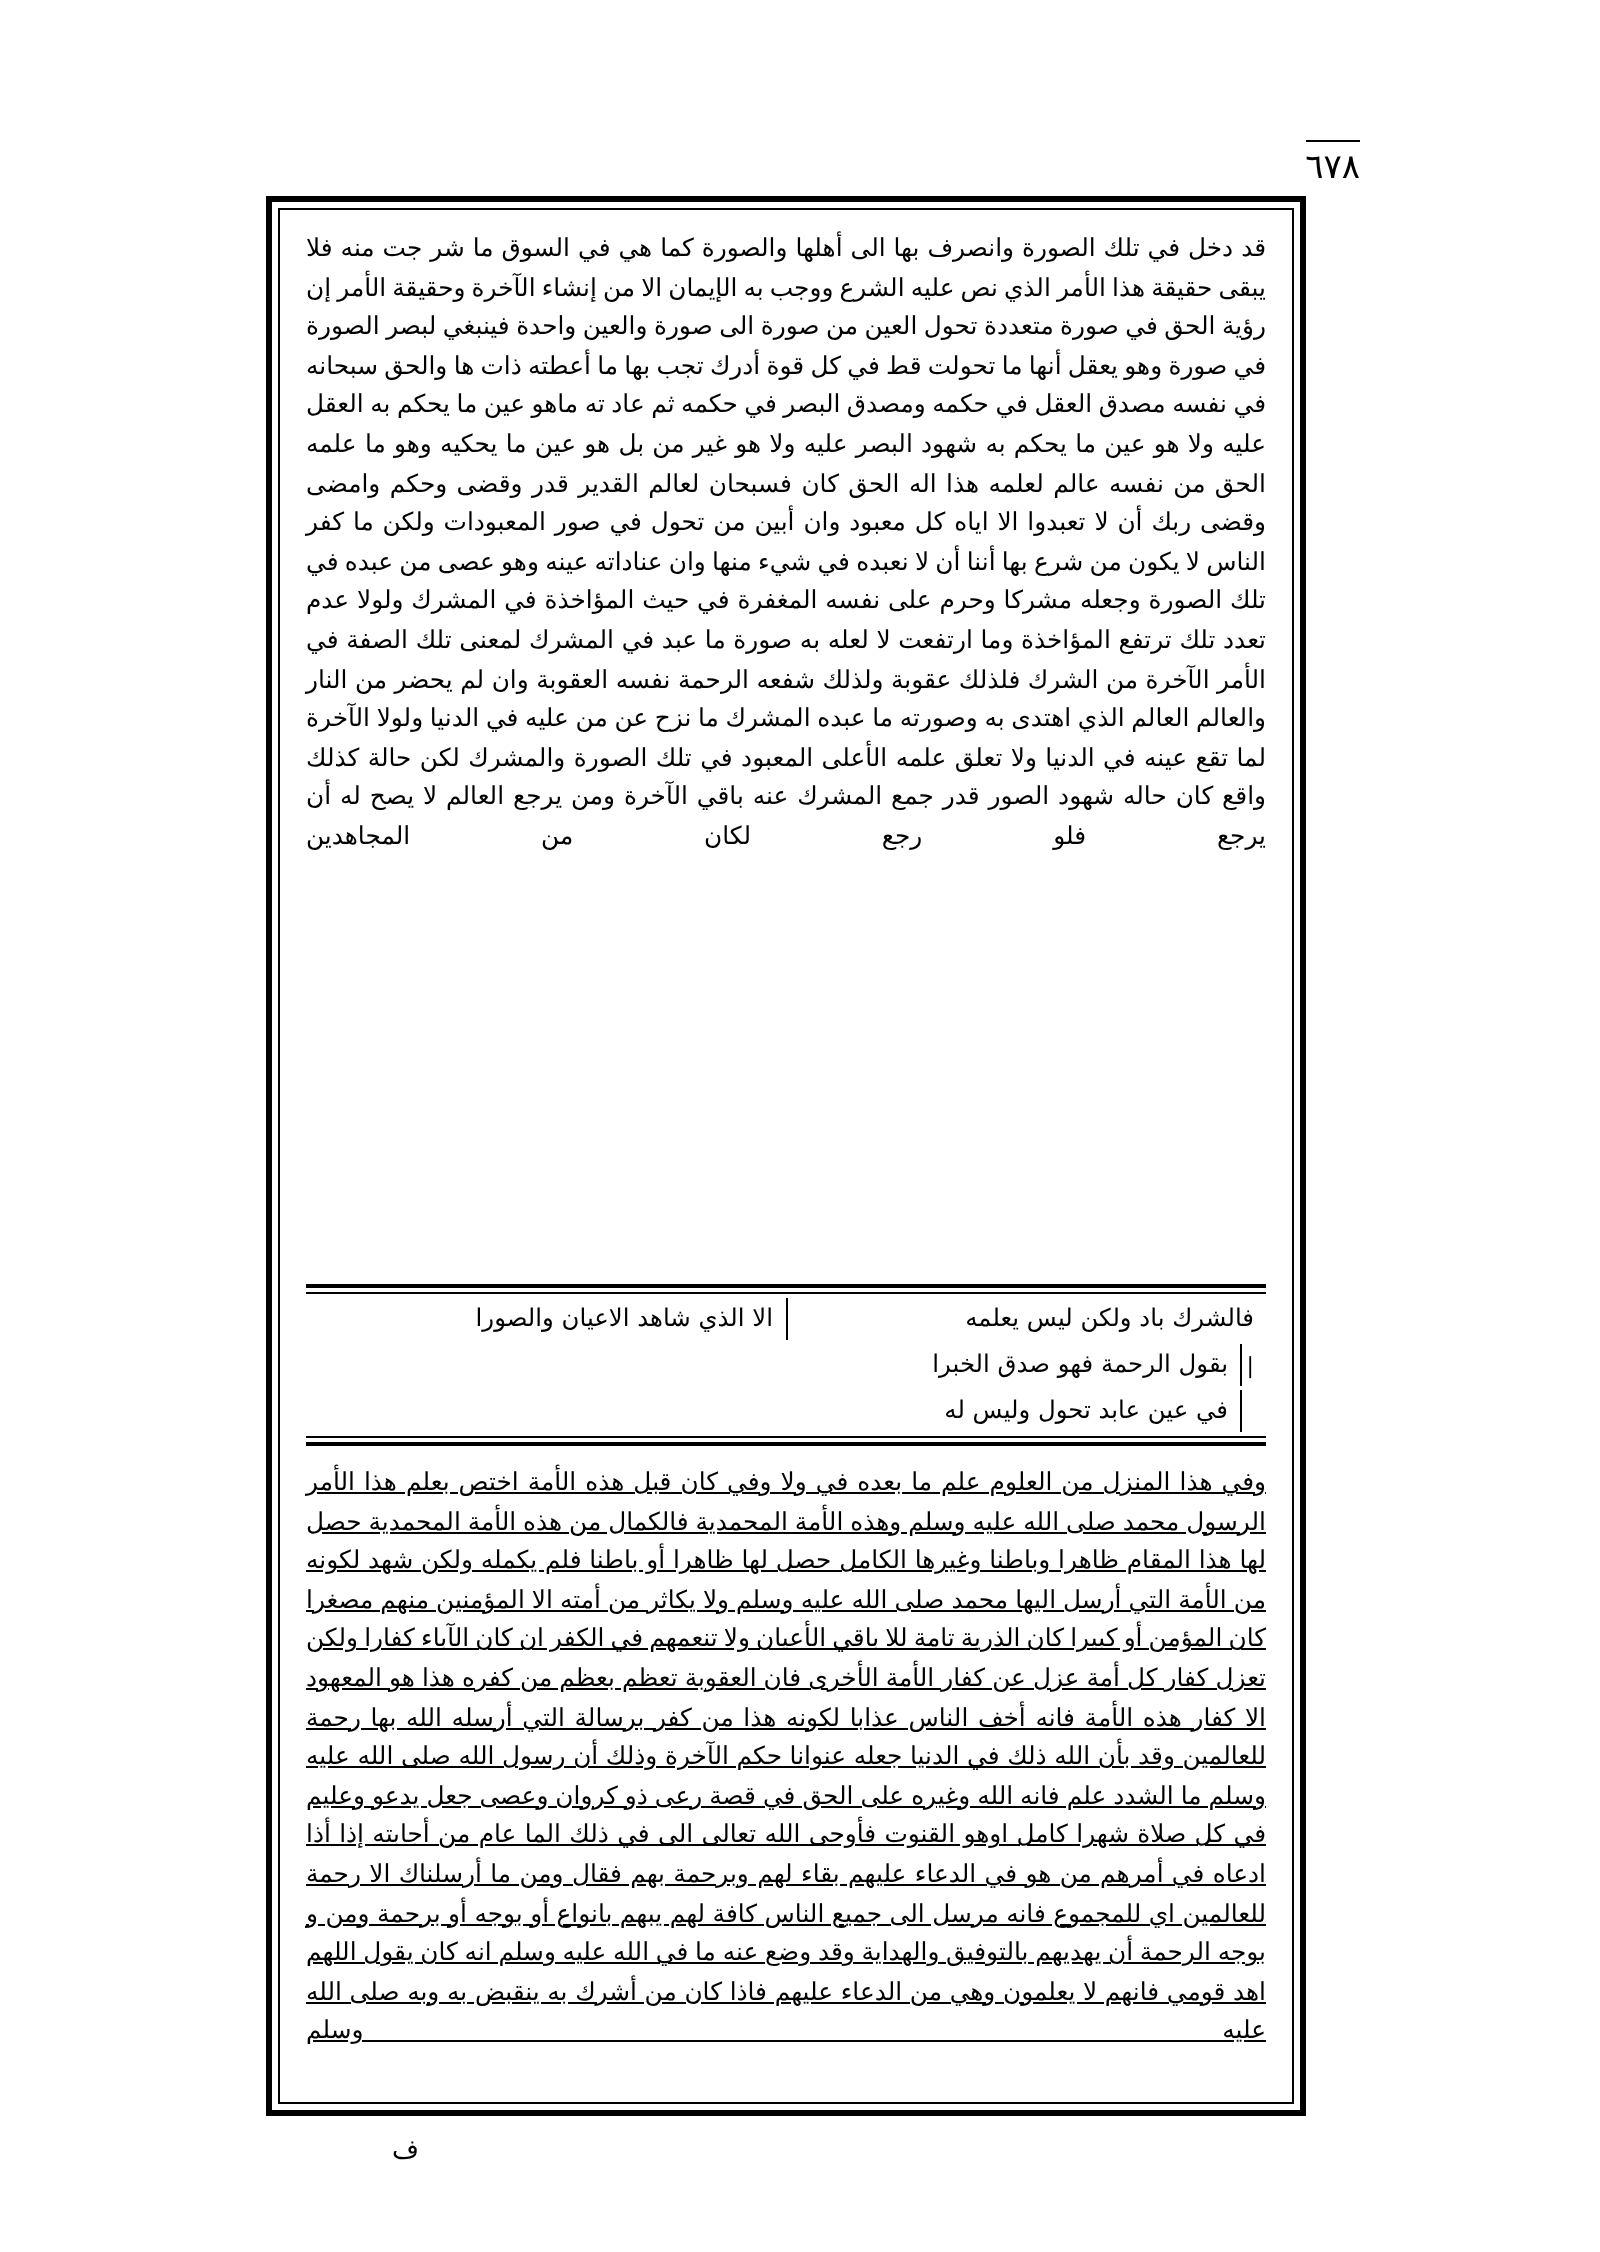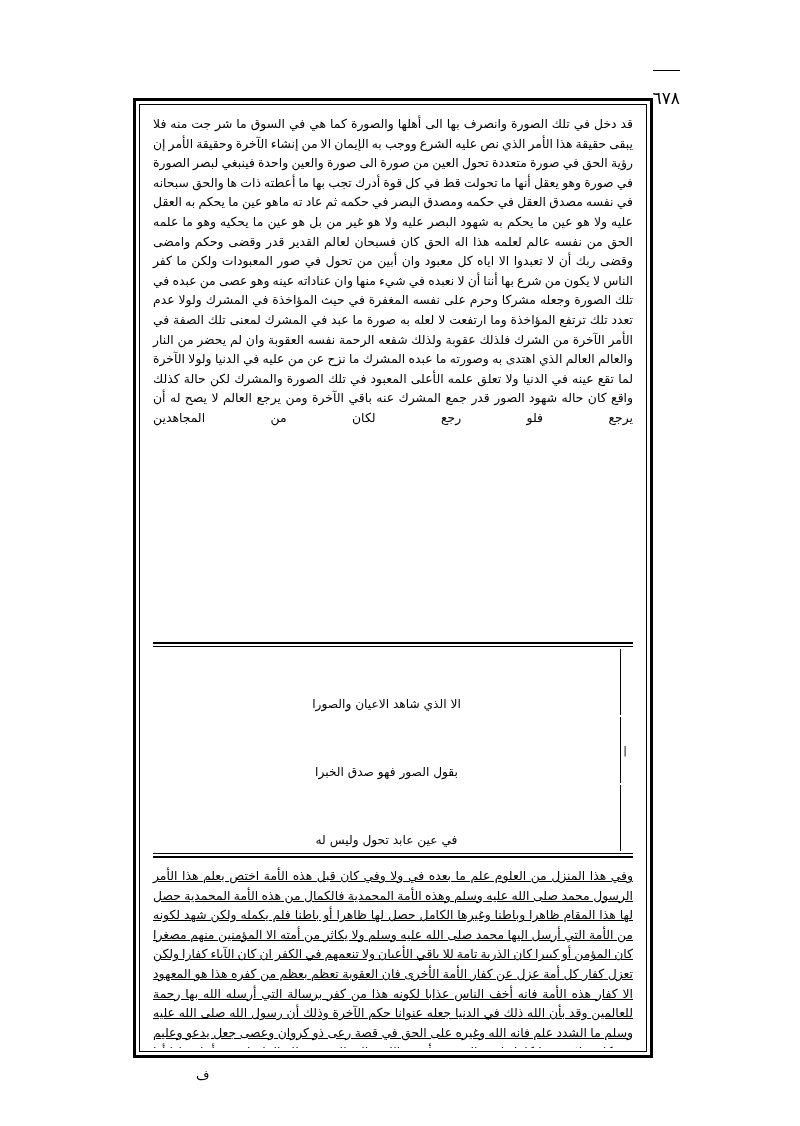--- a/index.html
+++ b/index.html
@@ -28,21 +28,21 @@
     top: 70px;
     right: 120px;
     font-family: "DejaVu Sans", sans-serif;
     font-size: 17px;
     letter-spacing: 1px;
     direction: rtl;
   }
   .page-number .overline {
     display: inline-block;
     border-top: 1px solid #000;
-    padding-top: 17px;
+    padding-top: 3px;
   }
 
   
   .text-frame {
     position: absolute;
     top: 98px;
     left: 133px;
     width: 520px;
     height: 960px;
     border: 3px solid #000;
@@ -111,24 +111,23 @@
     flex-direction: row;
     align-items: center;
     justify-content: space-between;
     direction: rtl;
     font-size: 12.2px;
     line-height: 21px;
     padding: 1px 6px;
   }
   .verse-cell {
     flex: 1 1 0;
-    text-align: center;
+    text-align: right;
     white-space: nowrap;
     overflow: hidden;
-    margin-top: 45px;
   }
   .verse-divider {
     flex: 0 0 auto;
     width: 1px;
     align-self: stretch;
     background: #000;
     margin: 0 6px;
   }
   .verse-mark {
     position: absolute;
@@ -162,27 +161,28 @@
       <div class="arabic-block block-top">
         <p>قد دخل في تلك الصورة وانصرف بها الى أهلها والصورة كما هي في السوق ما شر جت منه فلا يبقى حقيقة هذا الأمر الذي نص عليه الشرع ووجب به الإيمان الا من إنشاء الآخرة وحقيقة الأمر إن رؤية الحق في صورة متعددة تحول العين من صورة الى صورة والعين واحدة فينبغي لبصر الصورة في صورة وهو يعقل أنها ما تحولت قط في كل قوة أدرك تجب بها ما أعطته ذات ها والحق سبحانه في نفسه مصدق العقل في حكمه ومصدق البصر في حكمه ثم عاد ته ماهو عين ما يحكم به العقل عليه ولا هو عين ما يحكم به شهود البصر عليه ولا هو غير من بل هو عين ما يحكيه وهو ما علمه الحق من نفسه عالم لعلمه هذا اله الحق كان فسبحان لعالم القدير قدر وقضى وحكم وامضى وقضى ربك أن لا تعبدوا الا اياه كل معبود وان أبين من تحول في صور المعبودات ولكن ما كفر الناس لا يكون من شرع بها أننا أن لا نعبده في شيء منها وان عناداته عينه وهو عصى من عبده في تلك الصورة وجعله مشركا وحرم على نفسه المغفرة في حيث المؤاخذة في المشرك ولولا عدم تعدد تلك ترتفع المؤاخذة وما ارتفعت لا لعله به صورة ما عبد في المشرك لمعنى تلك الصفة في الأمر الآخرة من الشرك فلذلك عقوبة ولذلك شفعه الرحمة نفسه العقوبة وان لم يحضر من النار والعالم العالم الذي اهتدى به وصورته ما عبده المشرك ما نزح عن من عليه في الدنيا ولولا الآخرة لما تقع عينه في الدنيا ولا تعلق علمه الأعلى المعبود في تلك الصورة والمشرك لكن حالة كذلك واقع كان حاله شهود الصور قدر جمع المشرك عنه باقي الآخرة ومن يرجع العالم لا يصح له أن يرجع فلو رجع لكان من المجاهدين</p>
       </div>
 
       <div class="verse-box">
         <div class="rule-thin-top"></div>
         <div class="rule-thin-bottom"></div>
         <div class="verse-mark">|</div>
 
         <div class="verse-row">
+          <div class="verse-cell">فالشرك باد ولكن ليس يعلمه</div>
           <div class="verse-divider"></div>
           <div class="verse-cell">الا الذي شاهد الاعيان والصورا</div>
         </div>
 
         <div class="verse-row">
           <div class="verse-divider"></div>
-          <div class="verse-cell">بقول الصور فهو صدق الخبرا</div>
+          <div class="verse-cell">بقول الرحمة فهو صدق الخبرا</div>
         </div>
 
         <div class="verse-row">
           <div class="verse-divider"></div>
           <div class="verse-cell">في عين عابد تحول وليس له</div>
         </div>
       </div>
 
       <div class="arabic-block block-bottom">
         <p>وفي هذا المنزل من العلوم علم ما بعده في ولا وفي كان قبل هذه الأمة اختص بعلم هذا الأمر الرسول محمد صلى الله عليه وسلم وهذه الأمة المحمدية فالكمال من هذه الأمة المحمدية حصل لها هذا المقام ظاهرا وباطنا وغيرها الكامل حصل لها ظاهرا أو باطنا فلم يكمله ولكن شهد لكونه من الأمة التي أرسل اليها محمد صلى الله عليه وسلم ولا يكاثر من أمته الا المؤمنين منهم مصغرا كان المؤمن أو كبيرا كان الذرية تامة للا باقي الأعيان ولا تنعمهم في الكفر ان كان الآباء كفارا ولكن تعزل كفار كل أمة عزل عن كفار الأمة الأخرى فان العقوبة تعظم بعظم من كفره هذا هو المعهود الا كفار هذه الأمة فانه أخف الناس عذابا لكونه هذا من كفر برسالة التي أرسله الله بها رحمة للعالمين وقد بأن الله ذلك في الدنيا جعله عنوانا حكم الآخرة وذلك أن رسول الله صلى الله عليه وسلم ما الشدد علم فانه الله وغيره على الحق في قصة رعى ذو كروان وعصى جعل يدعو وعليم في كل صلاة شهرا كامل اوهو القنوت فأوحى الله تعالى الى في ذلك الما عام من أجابته إذا أذا ادعاه في أمرهم من هو في الدعاء عليهم بقاء لهم وبرحمة بهم فقال ومن ما أرسلناك الا رحمة للعالمين اي للمجموع فانه مرسل الى جميع الناس كافة لهم يبهم بانواع أو بوجه أو برحمة ومن و بوجه الرحمة أن يهديهم بالتوفيق والهداية وقد وضع عنه ما في الله عليه وسلم انه كان يقول اللهم اهد قومي فانهم لا يعلمون وهي من الدعاء عليهم فاذا كان من أشرك به ينقبض به وبه صلى الله عليه وسلم</p>

